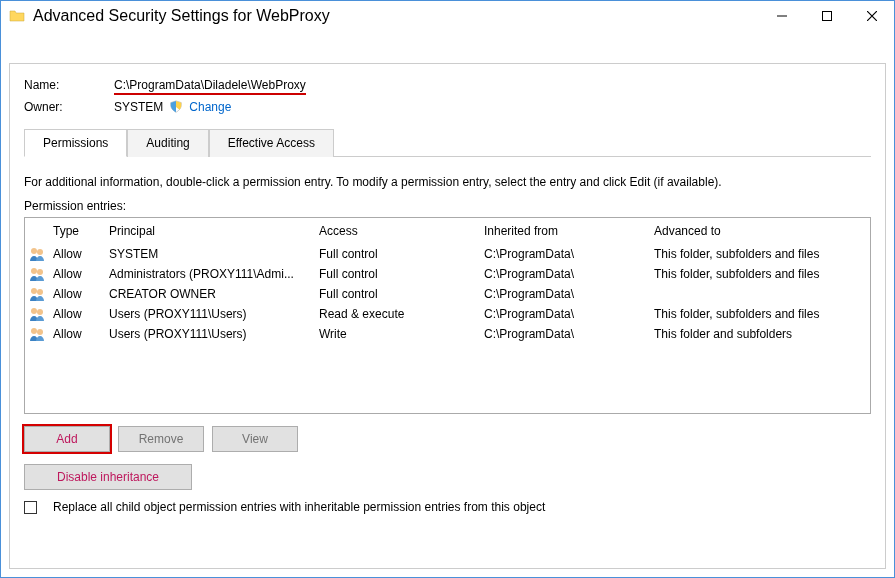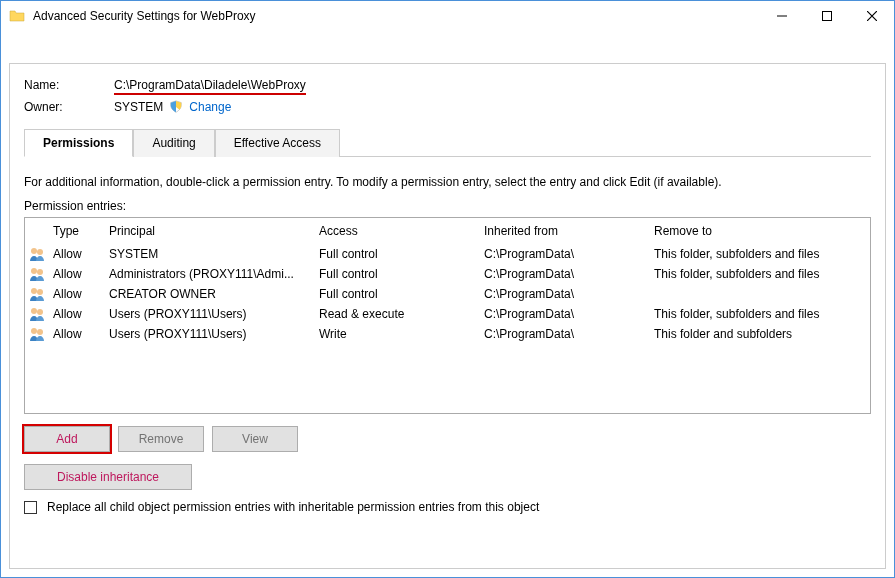--- a/index.html
+++ b/index.html
@@ -1,49 +1,49 @@
 <!DOCTYPE html>
 <html><head>
 <meta charset="utf-8">
 <style>
   * { box-sizing: border-box; font-family: "Segoe UI", Tahoma, sans-serif; }
   html, body { margin: 0; padding: 0; background: #fff; }
   .window { width: 895px; height: 578px; border: 1px solid #4a90d9; display: flex; flex-direction: column; }
   .titlebar { height: 30px; display: flex; align-items: center; padding-left: 8px; background: #fff; }
   .titlebar-icon { width: 16px; height: 16px; margin-right: 8px; }
-  .titlebar-title { font-size: 12px; color: #000; flex: 1; }
+  .titlebar-title { font-size: 16px; color: #000; flex: 1; }
   .titlebar-btns { display: flex; height: 100%; }
   .titlebar-btn { width: 45px; height: 29px; display: flex; align-items: center; justify-content: center; font-size: 13px; color: #222; }
   .titlebar-btn.close { font-size: 15px; }
   .content-wrap { flex: 1; padding: 8px; display: flex; flex-direction: column; }
   .content { flex: 1; border: 1px solid #ccc; padding: 14px 14px 8px 14px; display: flex; flex-direction: column; font-size: 12px; color: #000; margin-top: 24px; }
   .row { display: flex; align-items: center; margin-bottom: 8px; }
   .label-col { width: 90px; }
   .name-val { border-bottom: 2px solid #c00; padding-bottom: 1px; }
   .owner-val { display: inline-flex; align-items: center; gap: 6px; }
   .shield { width: 14px; height: 14px; }
   .link { color: #0066cc; cursor: pointer; }
   .tabs { display: flex; margin-top: 6px; position: relative; }
   .tab { padding: 6px 18px; border: 1px solid #ccc; border-bottom: none; background: #f3f3f3; margin-right: 0; position: relative; top: 1px; }
-  .tab.active { background: #fff; border-bottom: 1px solid #fff; z-index: 2; font-weight: bold; }
+  .tab.active { background: #fff; border-bottom: 1px solid #fff; z-index: 2; }
   .tabline { border-bottom: 1px solid #ccc; margin-bottom: 10px; }
   .info { margin: 8px 0 10px 0; }
   .entries-label { margin-bottom: 4px; }
   .grid { border: 1px solid #aaa; height: 197px; overflow: hidden; }
   .grid-header, .grid-row { display: grid; grid-template-columns: 24px 56px 210px 165px 170px 1fr; align-items: center; padding: 2px 4px; }
   .grid-header { font-weight: 400; padding: 6px 4px; }
   .grid-row { padding: 2px 4px; }
   .gicon { width: 16px; height: 16px; }
   .principal { white-space: nowrap; overflow: hidden; text-overflow: ellipsis; }
   .btnrow { display: flex; gap: 8px; margin-top: 12px; }
   .btn { min-width: 86px; height: 26px; border: 1px solid #adadad; background: #e1e1e1; font-size: 12px; color: #be185d; display: inline-flex; align-items: center; justify-content: center; }
   .btn.highlight { outline: 2px solid #d40000; outline-offset: 0; }
   .btn.disabled { color: #737373; }
   .btn.wide { min-width: 168px; }
-  .checkrow { display: flex; align-items: center; gap: 10px; margin-top: 10px; }
+  .checkrow { display: flex; align-items: center; gap: 16px; margin-top: 10px; }
   .chk { width: 13px; height: 13px; border: 1px solid #333; }
   .footer { display: flex; justify-content: flex-end; gap: 8px; padding: 8px 14px 10px 0; }
   .fbtn { width: 86px; height: 23px; border: 1px solid #adadad; background: #e1e1e1; font-size: 12px; display: inline-flex; align-items: center; justify-content: center; }
   .fbtn.primary { border: 1px solid #0078d7; background: #e5f1fb; }
   .fbtn.disabled { color: #a0a0a0; }
 </style>
 </head>
 <body>
 
 <div class="window">
@@ -102,21 +102,21 @@
       <div class="info">For additional information, double-click a permission entry. To modify a permission entry, select the entry and click Edit (if available).</div>
       <div class="entries-label">Permission entries:</div>
 
       <div class="grid">
         <div class="grid-header">
           <div></div>
           <div>Type</div>
           <div>Principal</div>
           <div>Access</div>
           <div>Inherited from</div>
-          <div>Remove to</div>
+          <div>Advanced to</div>
         </div>
 
         <div class="grid-row">
           <svg class="gicon" viewBox="0 0 16 16">
               <circle cx="5" cy="5" r="3" fill="#f2c38b"></circle>
               <circle cx="11" cy="6" r="3" fill="#f2c38b"></circle>
               <path d="M1 15c0-3 2-5 4-5s4 2 4 5z" fill="#3b82c4"></path>
               <path d="M7 15c0-3 2-5 4-5s4 2 4 5z" fill="#5a9bd4"></path>
             </svg>
           <div>Allow</div>

